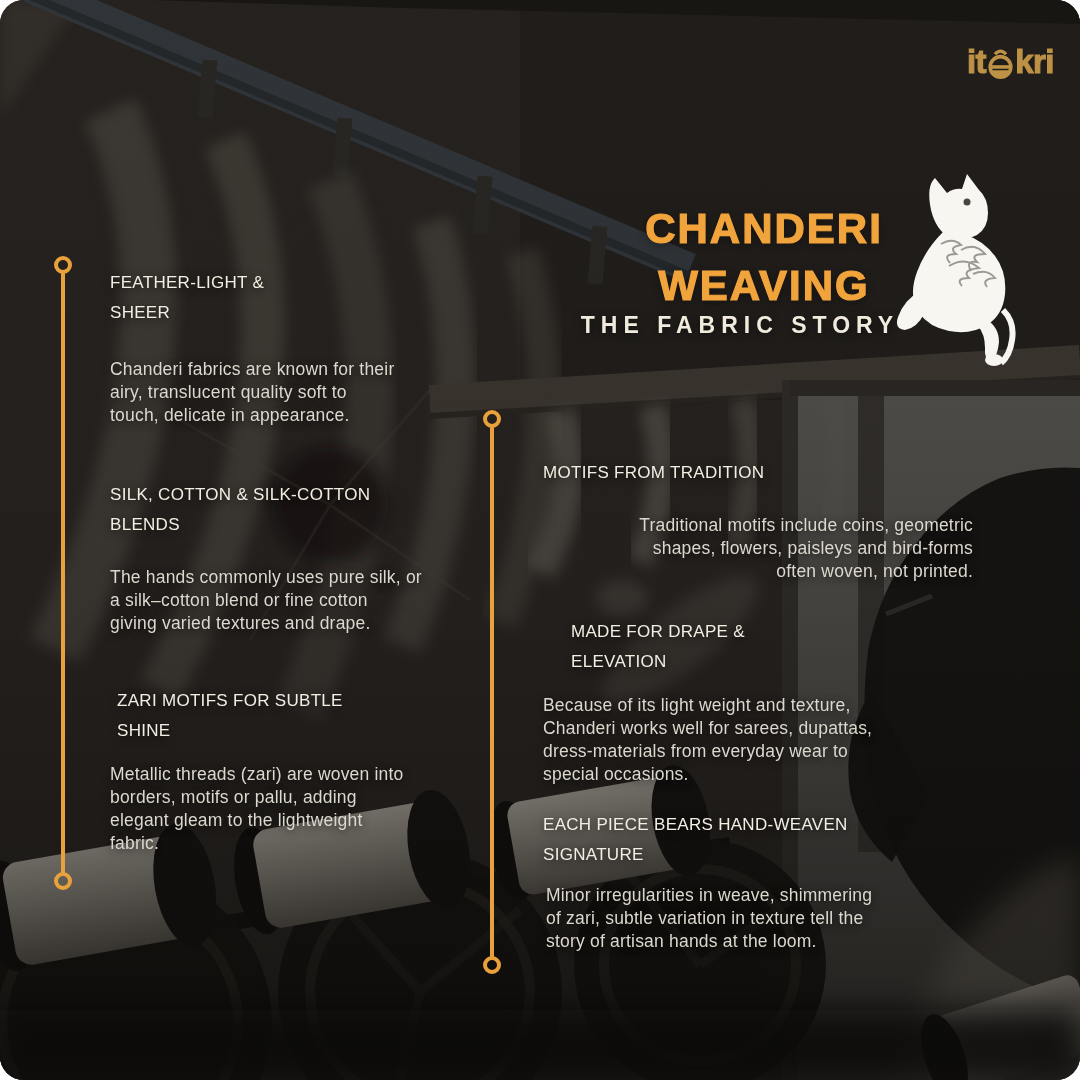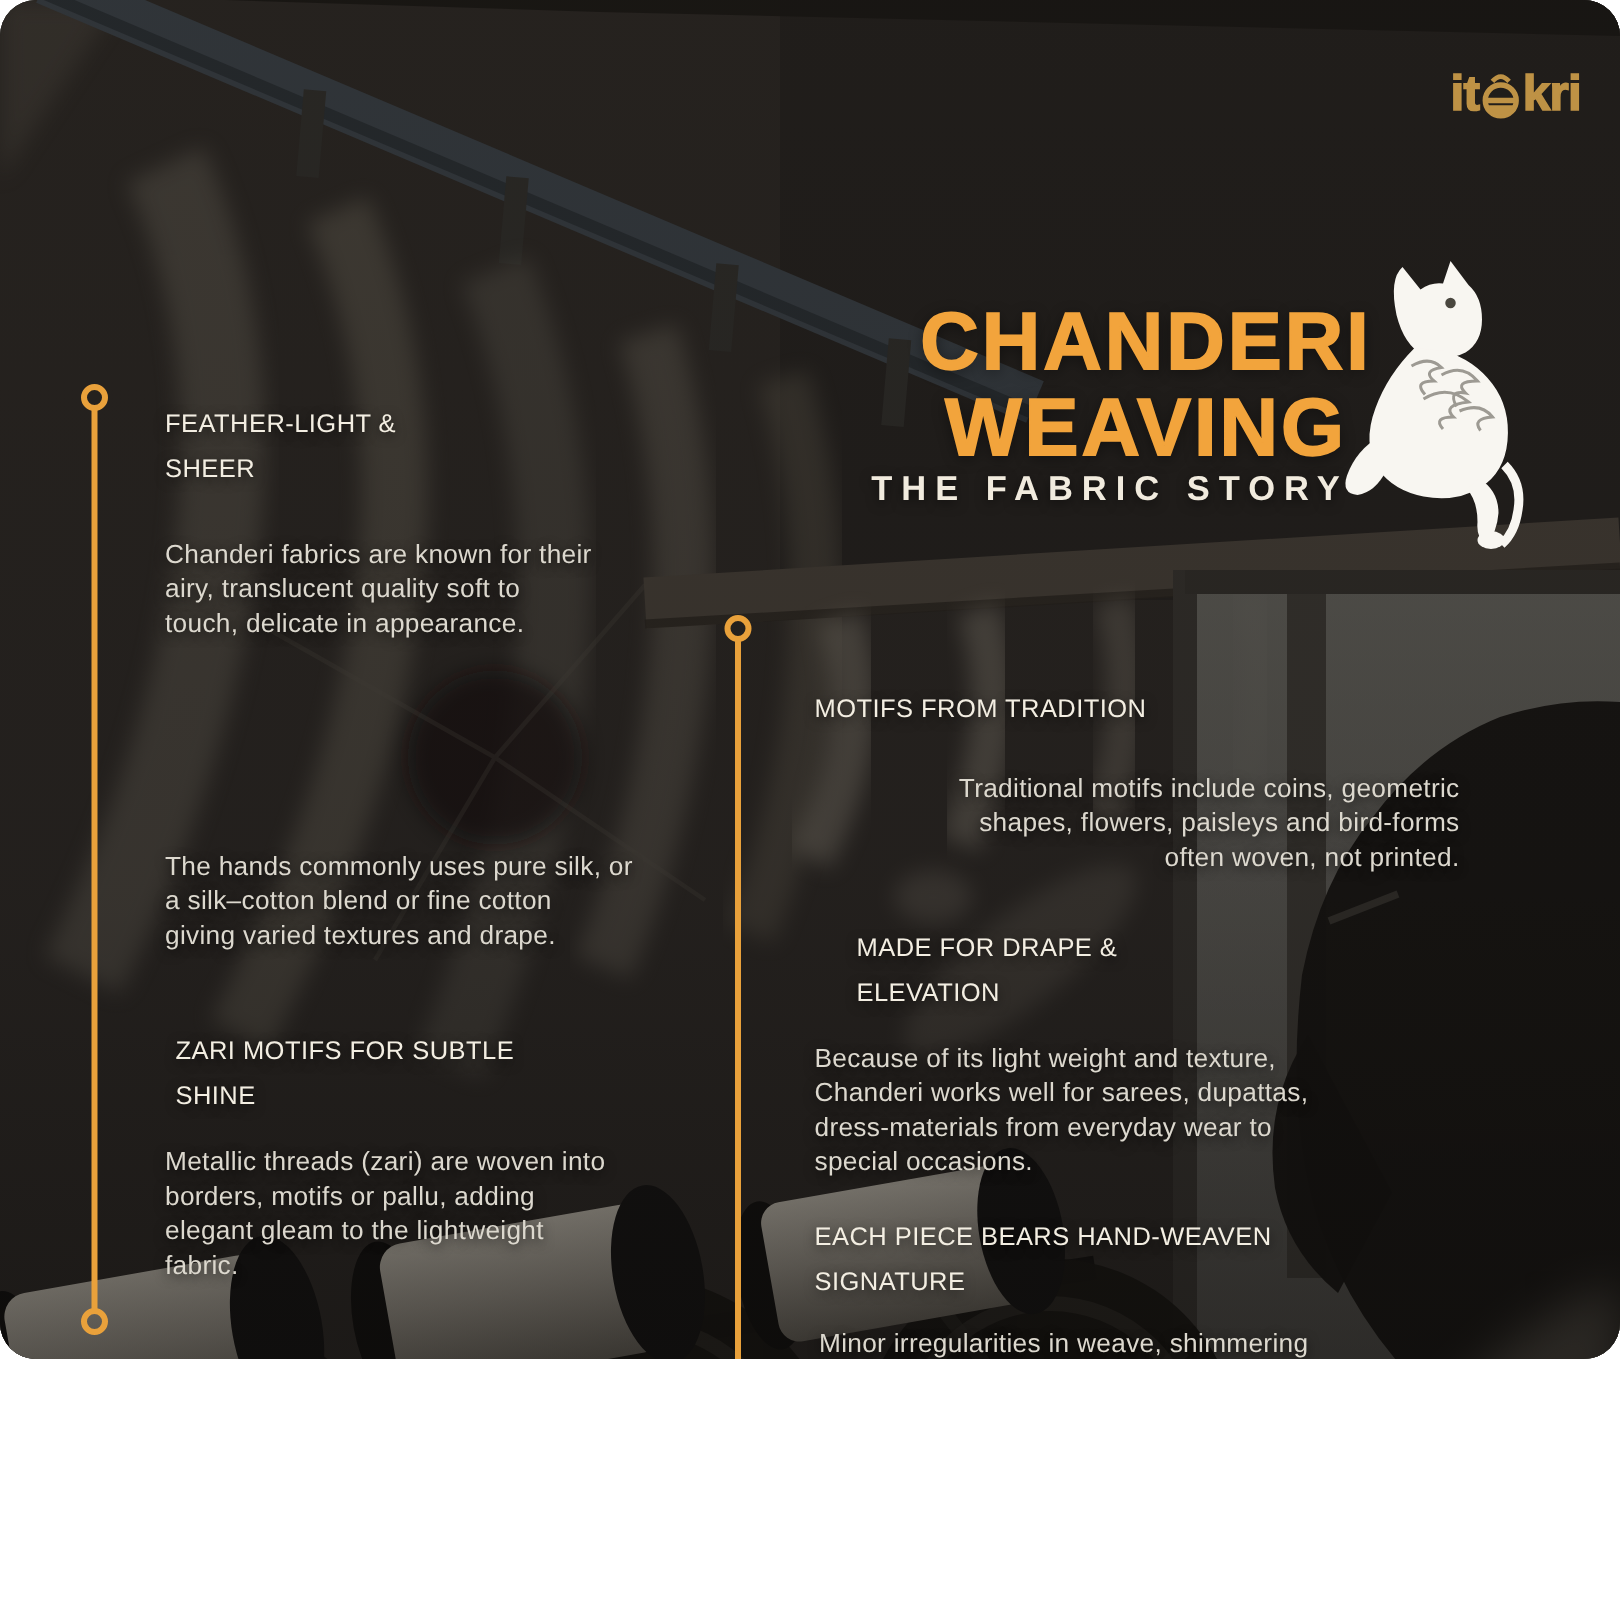--- a/index.html
+++ b/index.html
@@ -1,33 +1,33 @@
 <!DOCTYPE html>
 <html><head>
 <meta charset="utf-8">
 <style>
   html,body{margin:0;padding:0;background:#ffffff;}
   body{font-family:"Liberation Sans",sans-serif;}
   .card{
-    position:relative;width:1080px;height:906px;margin:0 auto;
+    position:relative;width:1080px;height:1080px;margin:0 auto;
     border-radius:24px;overflow:hidden;background:#000000;
   }
   .bg{position:absolute;inset:0;width:1080px;height:1080px;display:block;}
   .abs{position:absolute;}
   
   .logo{
     position:absolute;top:42px;right:26px;display:flex;align-items:center;gap:1px;
     color:#BE9245;font-size:33px;font-weight:700;letter-spacing:-0.5px;
     -webkit-text-stroke:1.1px #BE9245;
   }
   .logo svg{display:block;margin:2px 0 0 0;}
   
   .title{
     position:absolute;left:578px;top:200px;width:372px;text-align:center;
-    white-space:pre-line;color:#F2A43C;font-size:54px;line-height:57px;
+    white-space:pre-line;color:#F2A43C;font-size:42px;line-height:57px;
     font-weight:700;letter-spacing:2px;-webkit-text-stroke:1.2px #F2A43C;
     text-shadow:0 2px 10px rgba(0,0,0,.45);
   }
   .subtitle{
     position:absolute;left:550px;top:312px;width:380px;text-align:center;
     color:#F1EBDE;font-size:23px;font-weight:700;letter-spacing:6px;
     text-shadow:0 2px 8px rgba(0,0,0,.55);
   }
   
   .tl-line{position:absolute;width:4px;background:#E9A13B;border-radius:2px;}
@@ -205,20 +205,22 @@
   <div class="tl-ring abs" style="left:483px;top:410px;"></div>
   <div class="tl-line abs" style="left:490px;top:426px;height:532px;"></div>
   <div class="tl-ring abs" style="left:483px;top:956px;"></div>
 
   <div class="heading" style="left:110px;top:268px;width:360px;">FEATHER-LIGHT &amp;
 SHEER</div>
   <div class="copy" style="left:110px;top:358px;width:380px;">Chanderi fabrics are known for their
 airy, translucent quality soft to
 touch, delicate in appearance.</div>
 
+  <div class="heading" style="left:110px;top:480px;width:400px;">SILK, COTTON &amp; SILK-COTTON
+BLENDS</div>
   <div class="copy" style="left:110px;top:566px;width:380px;">The hands commonly uses pure silk, or
 a silk–cotton blend or fine cotton
 giving varied textures and drape.</div>
 
   <div class="heading" style="left:117px;top:686px;width:380px;">ZARI MOTIFS FOR SUBTLE
 SHINE</div>
   <div class="copy" style="left:110px;top:763px;width:380px;">Metallic threads (zari) are woven into
 borders, motifs or pallu, adding
 elegant gleam to the lightweight
 fabric.</div>

